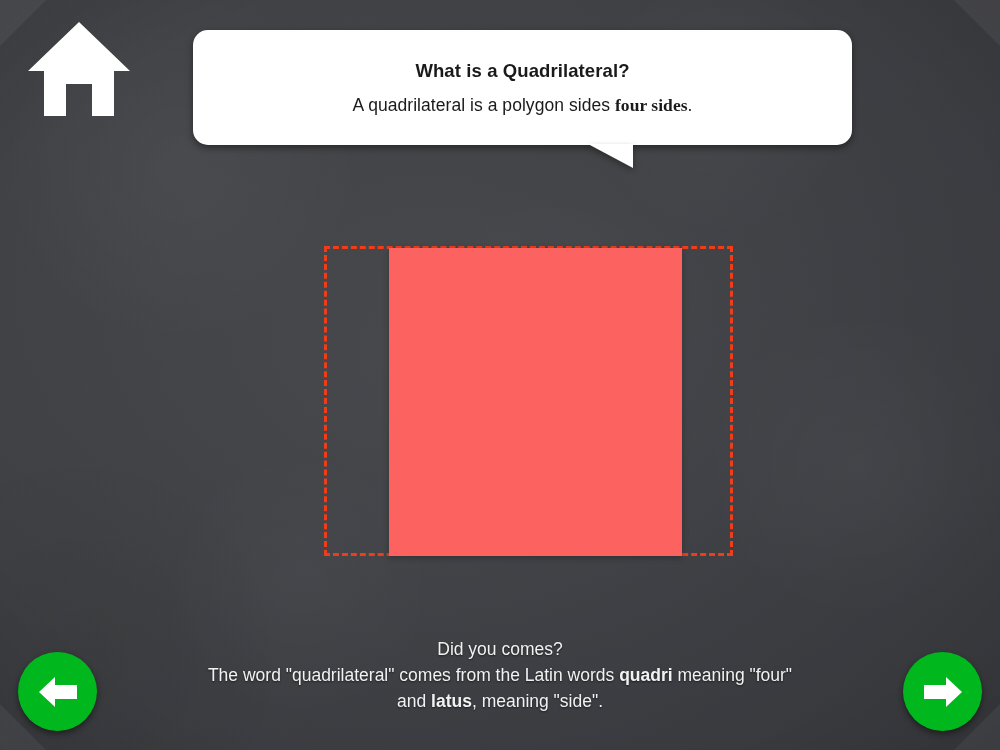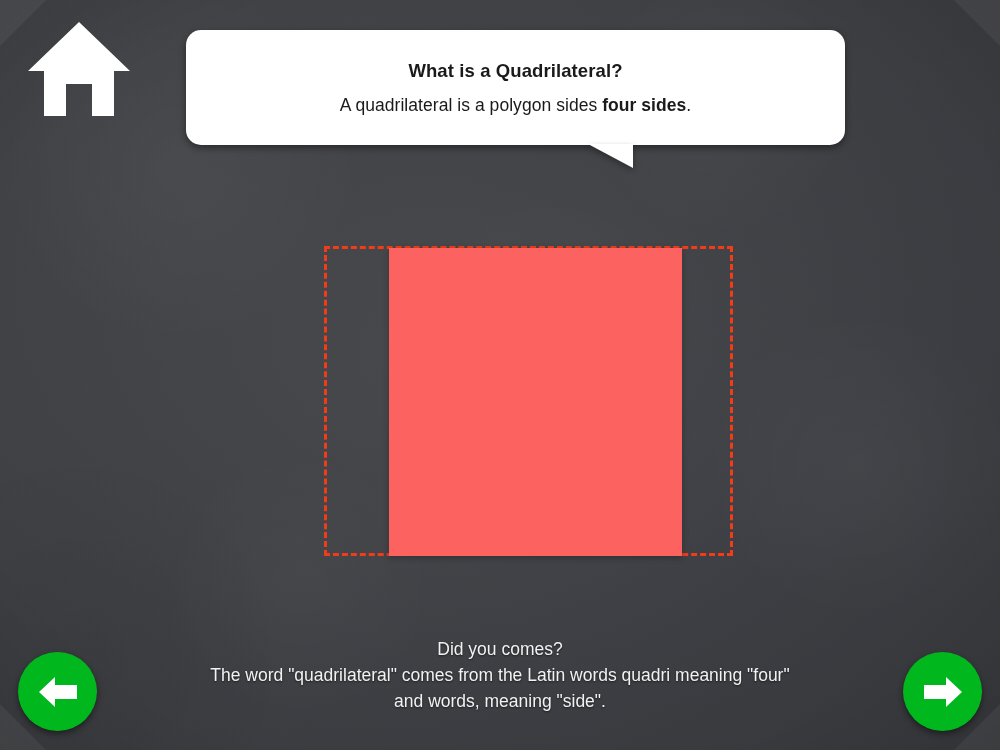--- a/index.html
+++ b/index.html
@@ -60,21 +60,21 @@
     top: 16px;
     width: 106px;
     height: 104px;
     cursor: pointer;
   }
   #home-button svg { display: block; width: 100%; height: 100%; }
 
   
   #speech-bubble {
     position: absolute;
-    left: 186px;
+    left: 193px;
     top: 30px;
     width: 659px;
     height: 115px;
     background: #ffffff;
     border-radius: 15px;
     box-shadow: 0 3px 7px rgba(0,0,0,0.42);
     box-sizing: border-box;
     display: flex;
     flex-direction: column;
     align-items: center;
@@ -86,21 +86,21 @@
     color: #1a1a1a;
     letter-spacing: 0.1px;
     margin-bottom: 13px;
   }
   #bubble-body {
     font-size: 17.5px;
     font-weight: normal;
     color: #1a1a1a;
     letter-spacing: 0.05px;
   }
-  #bubble-body b { font-weight: bold; }
+  #bubble-body b { font-weight: bold; font-family: Liberation Serif, serif; }
 
   #bubble-tail {
     position: absolute;
     left: 588px;
     top: 144px;
     width: 0;
     height: 0;
     border-left: 45px solid transparent;
     border-top: 24px solid #ffffff;
     filter: drop-shadow(0 3px 3px rgba(0,0,0,0.33));
@@ -131,21 +131,21 @@
     position: absolute;
     left: 0;
     top: 636px;
     width: 1000px;
     text-align: center;
     color: #f2f2f2;
     font-size: 17.5px;
     line-height: 26px;
     text-shadow: 0 1px 2px rgba(0,0,0,0.55);
   }
-  #footer-caption b { font-weight: normal; }
+  #footer-caption b { font-weight: bold; }
 
   
   .nav-button {
     position: absolute;
     top: 652px;
     width: 79px;
     height: 79px;
     border-radius: 50%;
     background: #00b81e;
     box-shadow: 0 3px 6px rgba(0,0,0,0.45);
@@ -186,21 +186,21 @@
 
   <div id="dashed-frame"></div>
   <div id="quad-shape"></div>
 
   <div id="footer-caption">
     <div>Did you comes?</div>
     <div>
       <span>The word "quadrilateral" comes from the Latin words </span><b>quadri</b><span> meaning "four"</span>
     </div>
     <div>
-      <span>and </span><b>words</b><span>, meaning "side".</span>
+      <span>and </span><b>latus</b><span>, meaning "side".</span>
     </div>
   </div>
 
   <div id="prev-button" class="nav-button">
     <span>
       <svg width="44" height="38" viewBox="0 0 44 38" xmlns="http://www.w3.org/2000/svg">
         <path d="M3 19 L19 4 L19 12 L41 12 L41 26 L19 26 L19 34 Z" fill="#ffffff"></path>
       </svg>
     </span>
   </div>

